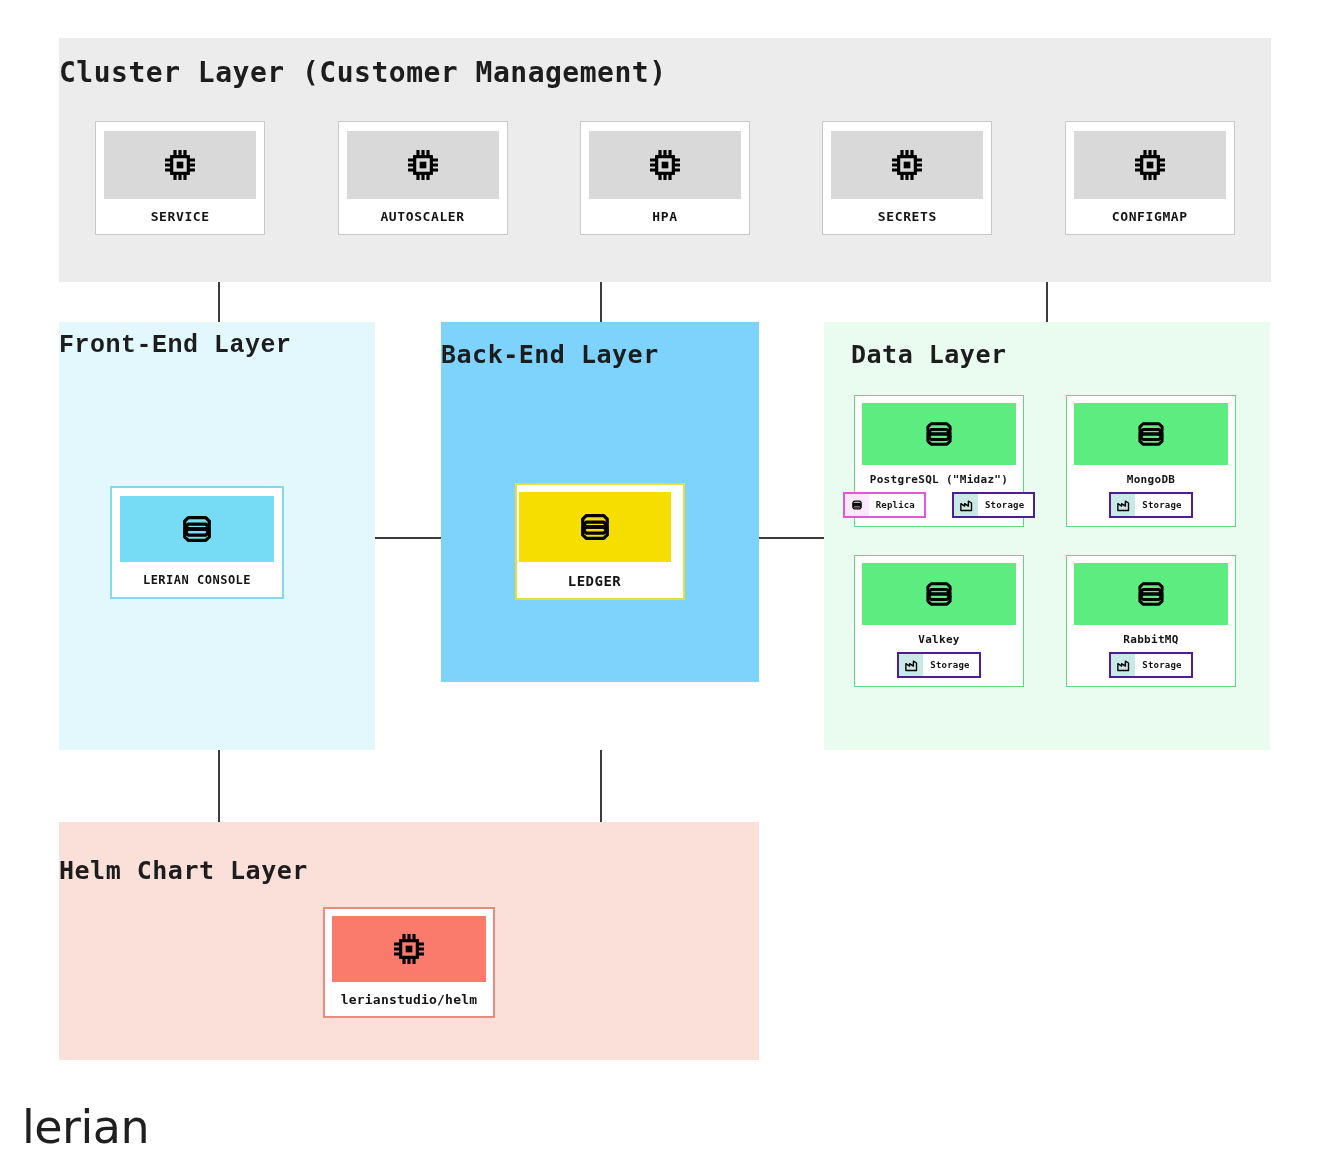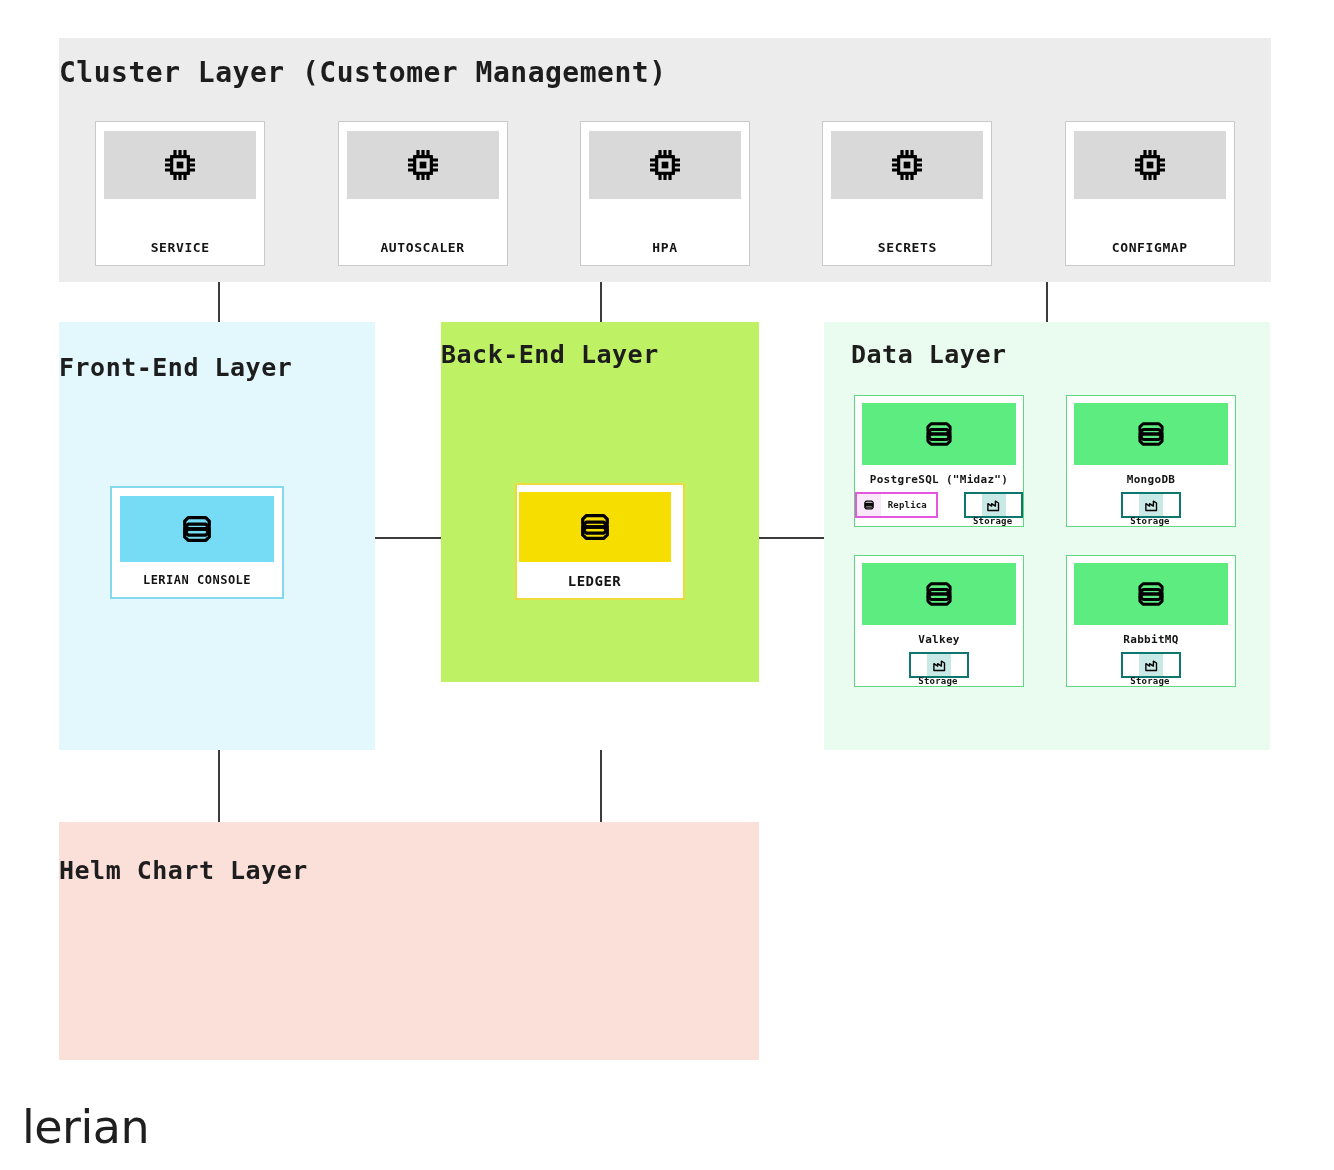--- a/index.html
+++ b/index.html
@@ -28,38 +28,38 @@
     background: #ececec;
   }
   #cluster-layer .layer-title { font-size: 28px; padding-top: 18px; }
   .cluster-row {
     position: absolute; left: 0; top: 83px; width: 1212px;
     display: flex; justify-content: space-around; align-items: flex-start;
   }
   .chip-card {
     width: 170px; background: #ffffff; border: 1px solid #c9c9c9;
     padding: 9px 9px 6px 9px;
-    display: flex; flex-direction: column; align-items: center; gap: 31px;
+    display: flex; flex-direction: column; align-items: center;
   }
   .chip-art {
     width: 152px; height: 68px; background: #d9d9d9;
     display: flex; align-items: center; justify-content: center;
   }
   .chip-label {
     font-size: 13px; font-weight: bold; color: #141414;
     margin-top: 10px; margin-bottom: 4px; letter-spacing: 0.6px;
     white-space: nowrap;
   }
 
   
   #frontend-layer {
     left: 59px; top: 322px; width: 316px; height: 428px;
     background: #e3f8fd;
   }
-  #frontend-layer .layer-title { font-size: 25px; padding-top: 31px; }
+  #frontend-layer .layer-title { font-size: 25px; padding-top: 9px; font-family: Liberation Mono, monospace; }
   .node-card {
     position: absolute;
     background: #ffffff;
     display: flex; flex-direction: column; align-items: center;
   }
   #console-card {
     left: 51px; top: 164px; width: 174px;
     border: 2px solid #85d9ef; padding: 8px 8px 6px 8px;
   }
   #console-card .node-art {
@@ -67,21 +67,21 @@
     display: flex; align-items: center; justify-content: center;
   }
   #console-card .node-label {
     font-size: 12px; font-weight: bold; color: #141414;
     margin-top: 11px; margin-bottom: 4px; letter-spacing: 0.5px; white-space: nowrap;
   }
 
   
   #backend-layer {
     left: 441px; top: 322px; width: 318px; height: 360px;
-    background: #bef264;
+    background: #7dd3fc;
   }
   #backend-layer .layer-title { font-size: 25px; padding-top: 18px; }
   #ledger-card {
     left: 74px; top: 161px; width: 170px;
     border: 2px solid #ecdc3b; padding: 7px 18px 5px 7px;
   }
   #ledger-card .node-art {
     width: 152px; height: 70px; background: #f5de00;
     display: flex; align-items: center; justify-content: center;
   }
@@ -115,21 +115,21 @@
     font-size: 11px; font-weight: bold; color: #141414;
     margin-top: 8px; margin-bottom: 6px; letter-spacing: 0.3px; white-space: nowrap;
   }
   .badge-row { display: flex; gap: 26px; justify-content: center; }
   .badge {
     display: flex; align-items: center;
     background: #ffffff;
     padding: 0; height: 26px;
   }
   .badge.replica { border: 2px solid #e456e0; }
-  .badge.storage { border: 2px solid #0f766e; flex-direction: column; }
+  .badge.storage { border: 2px solid #4c1d95; }
   .badge-ico {
     width: 24px; height: 22px;
     display: flex; align-items: center; justify-content: center;
     flex: none;
   }
   .badge.replica .badge-ico { background: #fbe7fa; }
   .badge.storage .badge-ico { background: #c8e9e5; }
   .badge-txt {
     font-size: 9px; font-weight: bold; color: #141414;
     padding: 0 9px 0 7px; white-space: nowrap; letter-spacing: 0.2px;
@@ -370,17 +370,27 @@
       </div>
 
     </div>
   </div>
 
   <div class="conn v" style="left:218px; top:750px; height:72px;"></div>
   <div class="conn v" style="left:600px; top:750px; height:72px;"></div>
 
   <div class="layer" id="helm-layer">
     <div class="layer-title">Helm Chart Layer</div>
+    <div class="node-card" id="helm-card">
+      <div class="node-art">
+        <svg width="40" height="40" viewBox="0 0 24 24" fill="none" stroke="#000" stroke-width="1.9">
+          <rect x="7" y="7" width="10" height="10"></rect>
+            <rect x="10" y="10" width="4" height="4" fill="#000" stroke="none"></rect>
+          <path d="M9 3v4M12 3v4M15 3v4M9 17v4M12 17v4M15 17v4M3 9h4M3 12h4M3 15h4M17 9h4M17 12h4M17 15h4"></path>
+        </svg>
+      </div>
+      <div class="node-label">lerianstudio/helm</div>
+    </div>
   </div>
 
   <div id="brand-logo">lerian</div>
 
 </div>
 
 </body></html>

